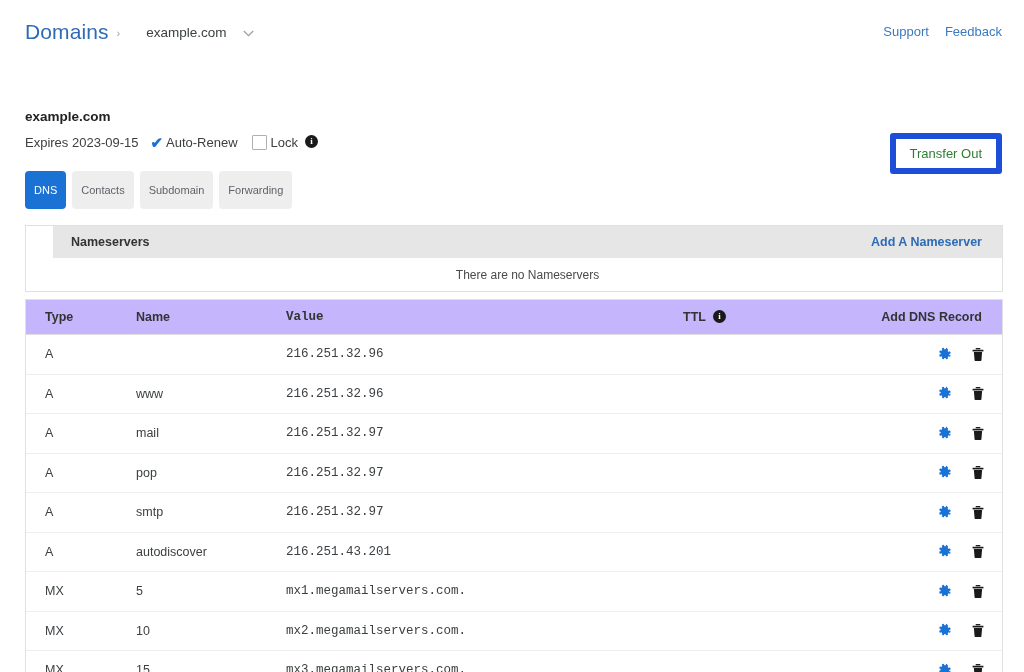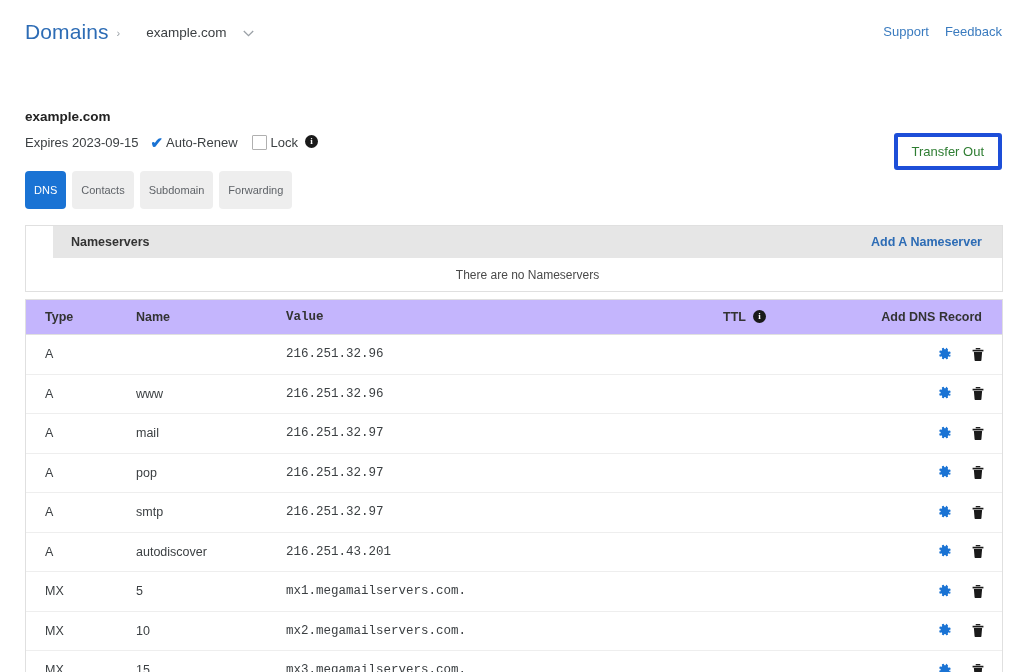--- a/index.html
+++ b/index.html
@@ -144,21 +144,21 @@
     margin-left: 3px;
     cursor: pointer;
     position: relative;
     top: -1px;
   }
 
   .transfer-out {
     position: absolute;
     right: 22px;
     top: 133px;
-    border: 4px solid #1d4ed8;
+    border: 6px solid #1d4ed8;
     color: #2e7d32;
     background: #ffffff;
     font-family: "Liberation Sans", sans-serif;
     font-size: 13px;
     padding: 7px 14px;
     border-radius: 3px;
     cursor: pointer;
   }
 
   
@@ -243,21 +243,21 @@
     box-sizing: border-box;
   }
   .dns-head .hcell {
     font-size: 12.5px;
     font-weight: bold;
     color: #333333;
   }
   .c-type  { left: 19px; }
   .c-name  { left: 110px; }
   .c-value { left: 260px; font-family: Liberation Mono, monospace; }
-  .c-ttl   { left: 697px; }
+  .c-ttl   { left: 657px; }
   .c-act   { right: 20px; }
 
   .ttl-head {
     display: inline-flex;
     align-items: center;
     gap: 4px;
   }
 
   .dns-row {
     position: relative;

